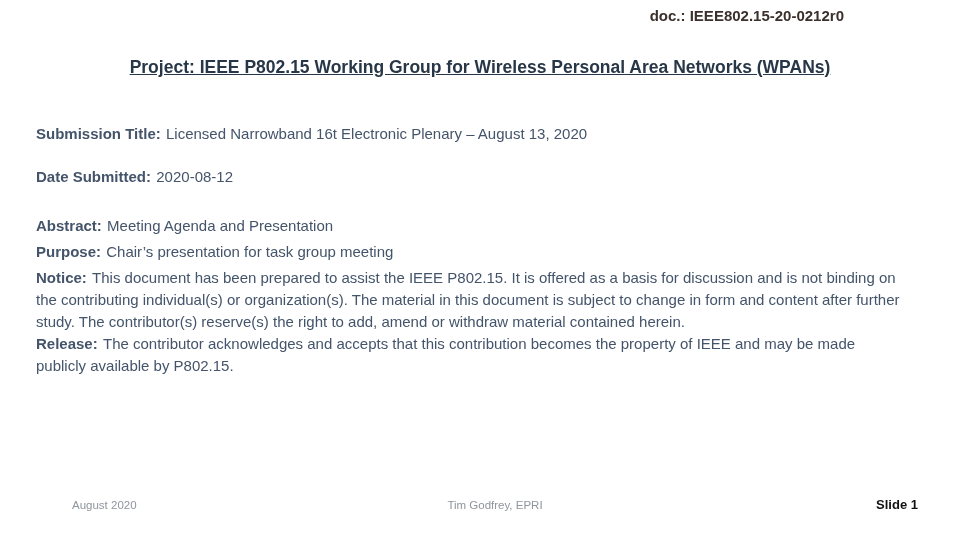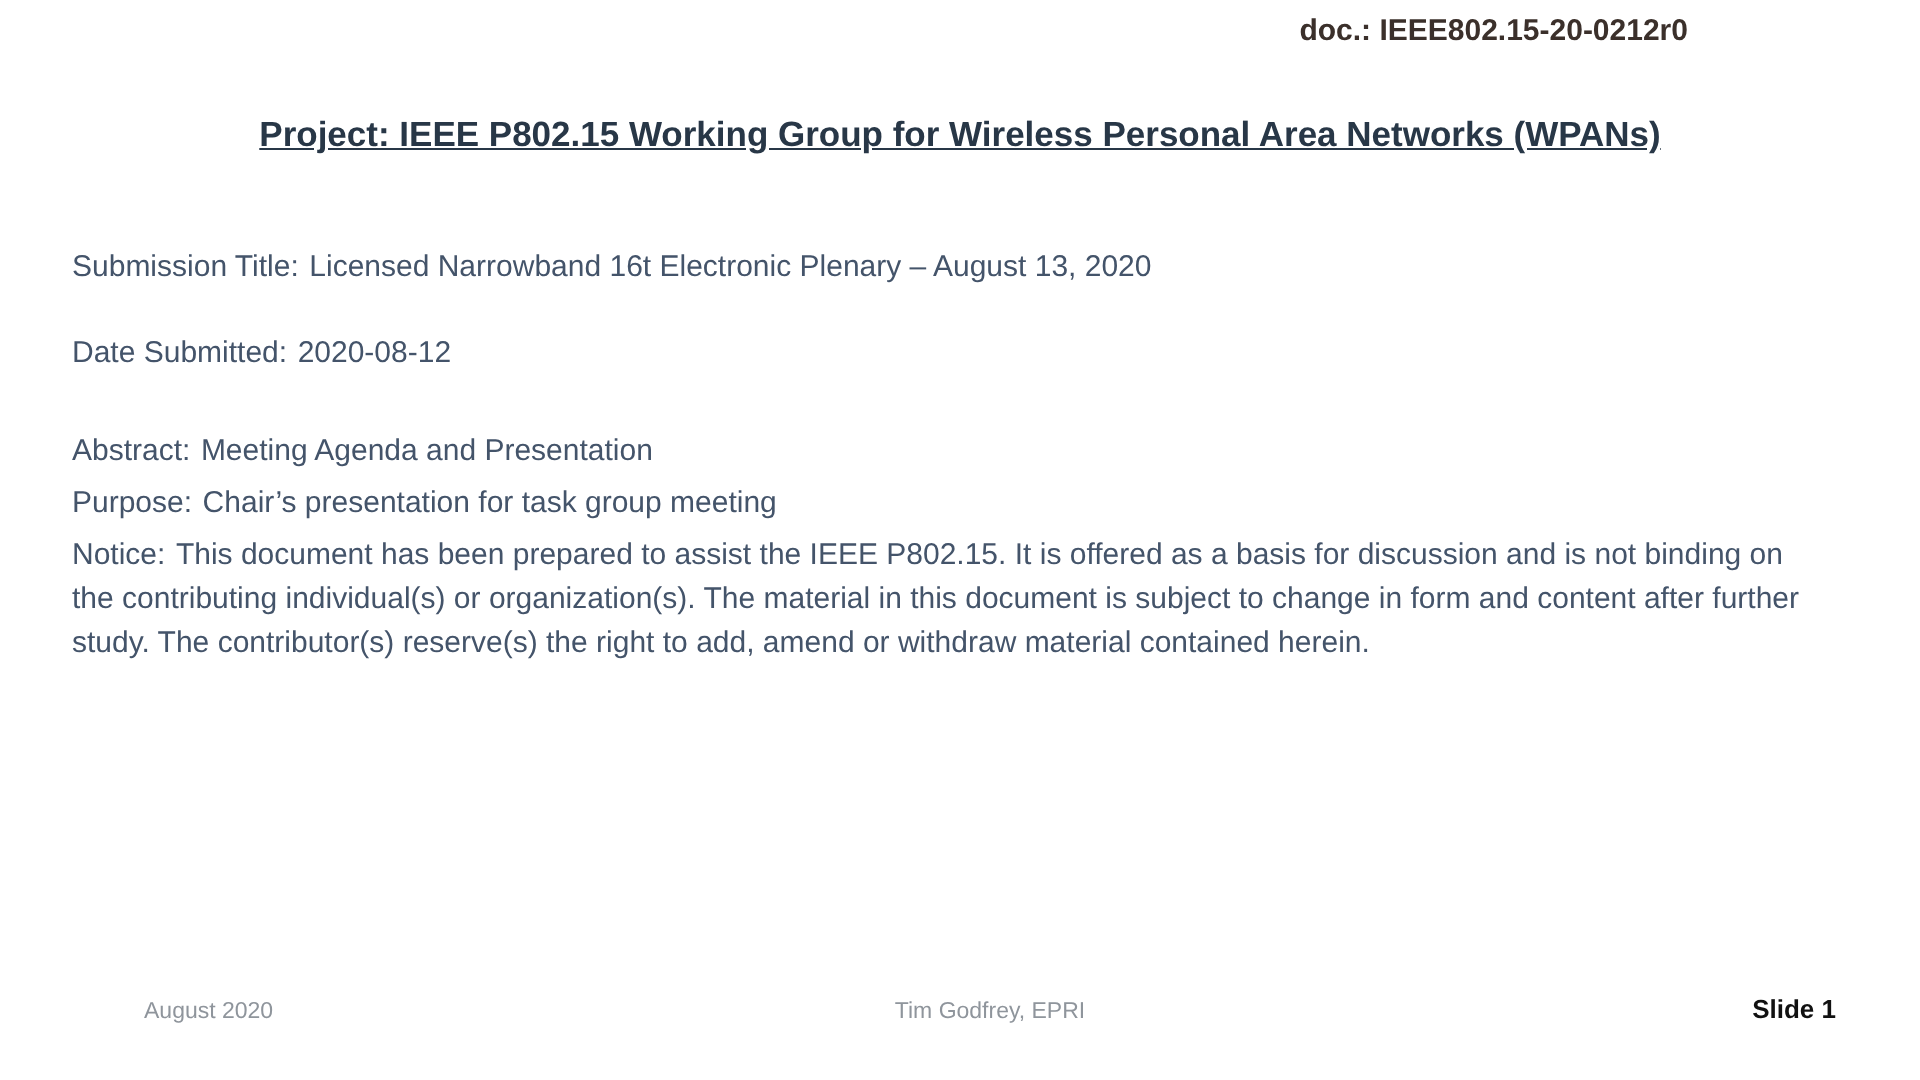--- a/index.html
+++ b/index.html
@@ -40,21 +40,21 @@
     margin-left: 36px;
     width: 872px;
   }
   .field {
     margin: 0;
     font-size: 15px;
     line-height: 22px;
     color: #44546A;
   }
   .field .label {
-    font-weight: normal;
+    font-weight: bold;
     margin-right: 0.35em;
   }
   .f-date, .f-source { margin-top: 21px; }
   .f-abstract { margin-top: 27px; }
   .f-purpose { margin-top: 4px; }
   .f-notice { margin-top: 4px; }
   .f-release { margin-top: 0; }
   .footer {
     position: absolute;
     left: 0;
@@ -101,20 +101,21 @@
 
     <p class="field f-date"><span class="label">Date Submitted:</span><span>2020-08-12</span></p>
 
 
     <p class="field f-abstract"><span class="label">Abstract:</span><span>Meeting Agenda and Presentation</span></p>
 
     <p class="field f-purpose"><span class="label">Purpose:</span><span>Chair’s presentation for task group meeting</span></p>
 
     <p class="field f-notice"><span class="label">Notice:</span><span>This document has been prepared to assist the IEEE P802.15.  It is offered as a basis for discussion and is not binding on the contributing individual(s) or organization(s). The material in this document is subject to change in form and content after further study. The contributor(s) reserve(s) the right to add, amend or withdraw material contained herein.</span></p>
 
+    <p class="field f-release"><span class="label">Release:</span><span>The contributor acknowledges and accepts that this contribution becomes the property of IEEE and may be made publicly available by P802.15.</span></p>
 
   </div>
 
   <div class="footer">
     <span class="footer-date">August 2020</span>
     <span class="footer-author">Tim Godfrey, EPRI</span>
     <span class="footer-slide">Slide 1</span>
   </div>
 
 </div>

